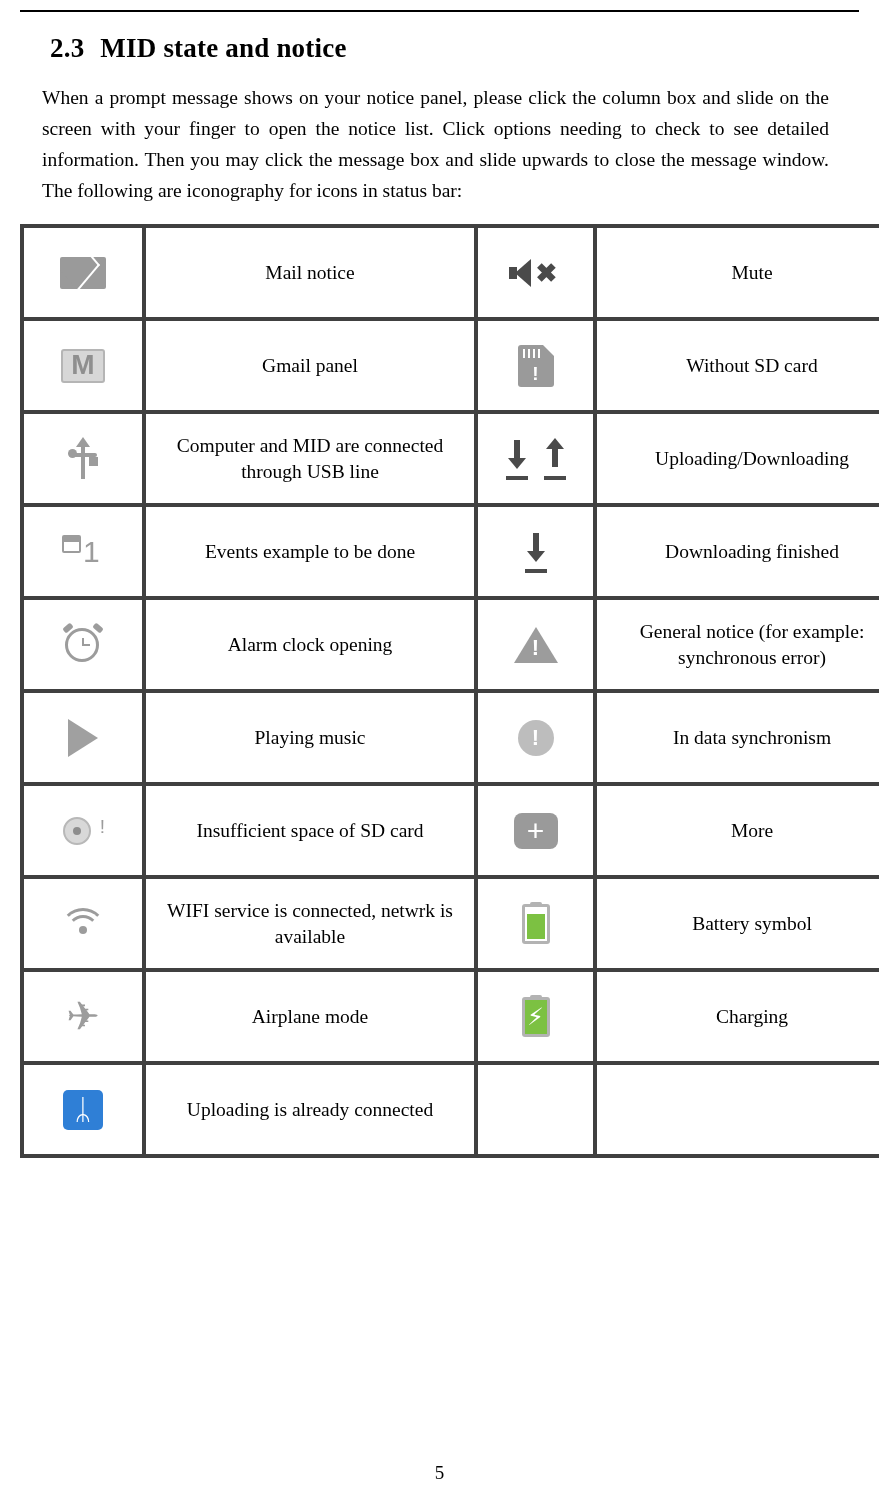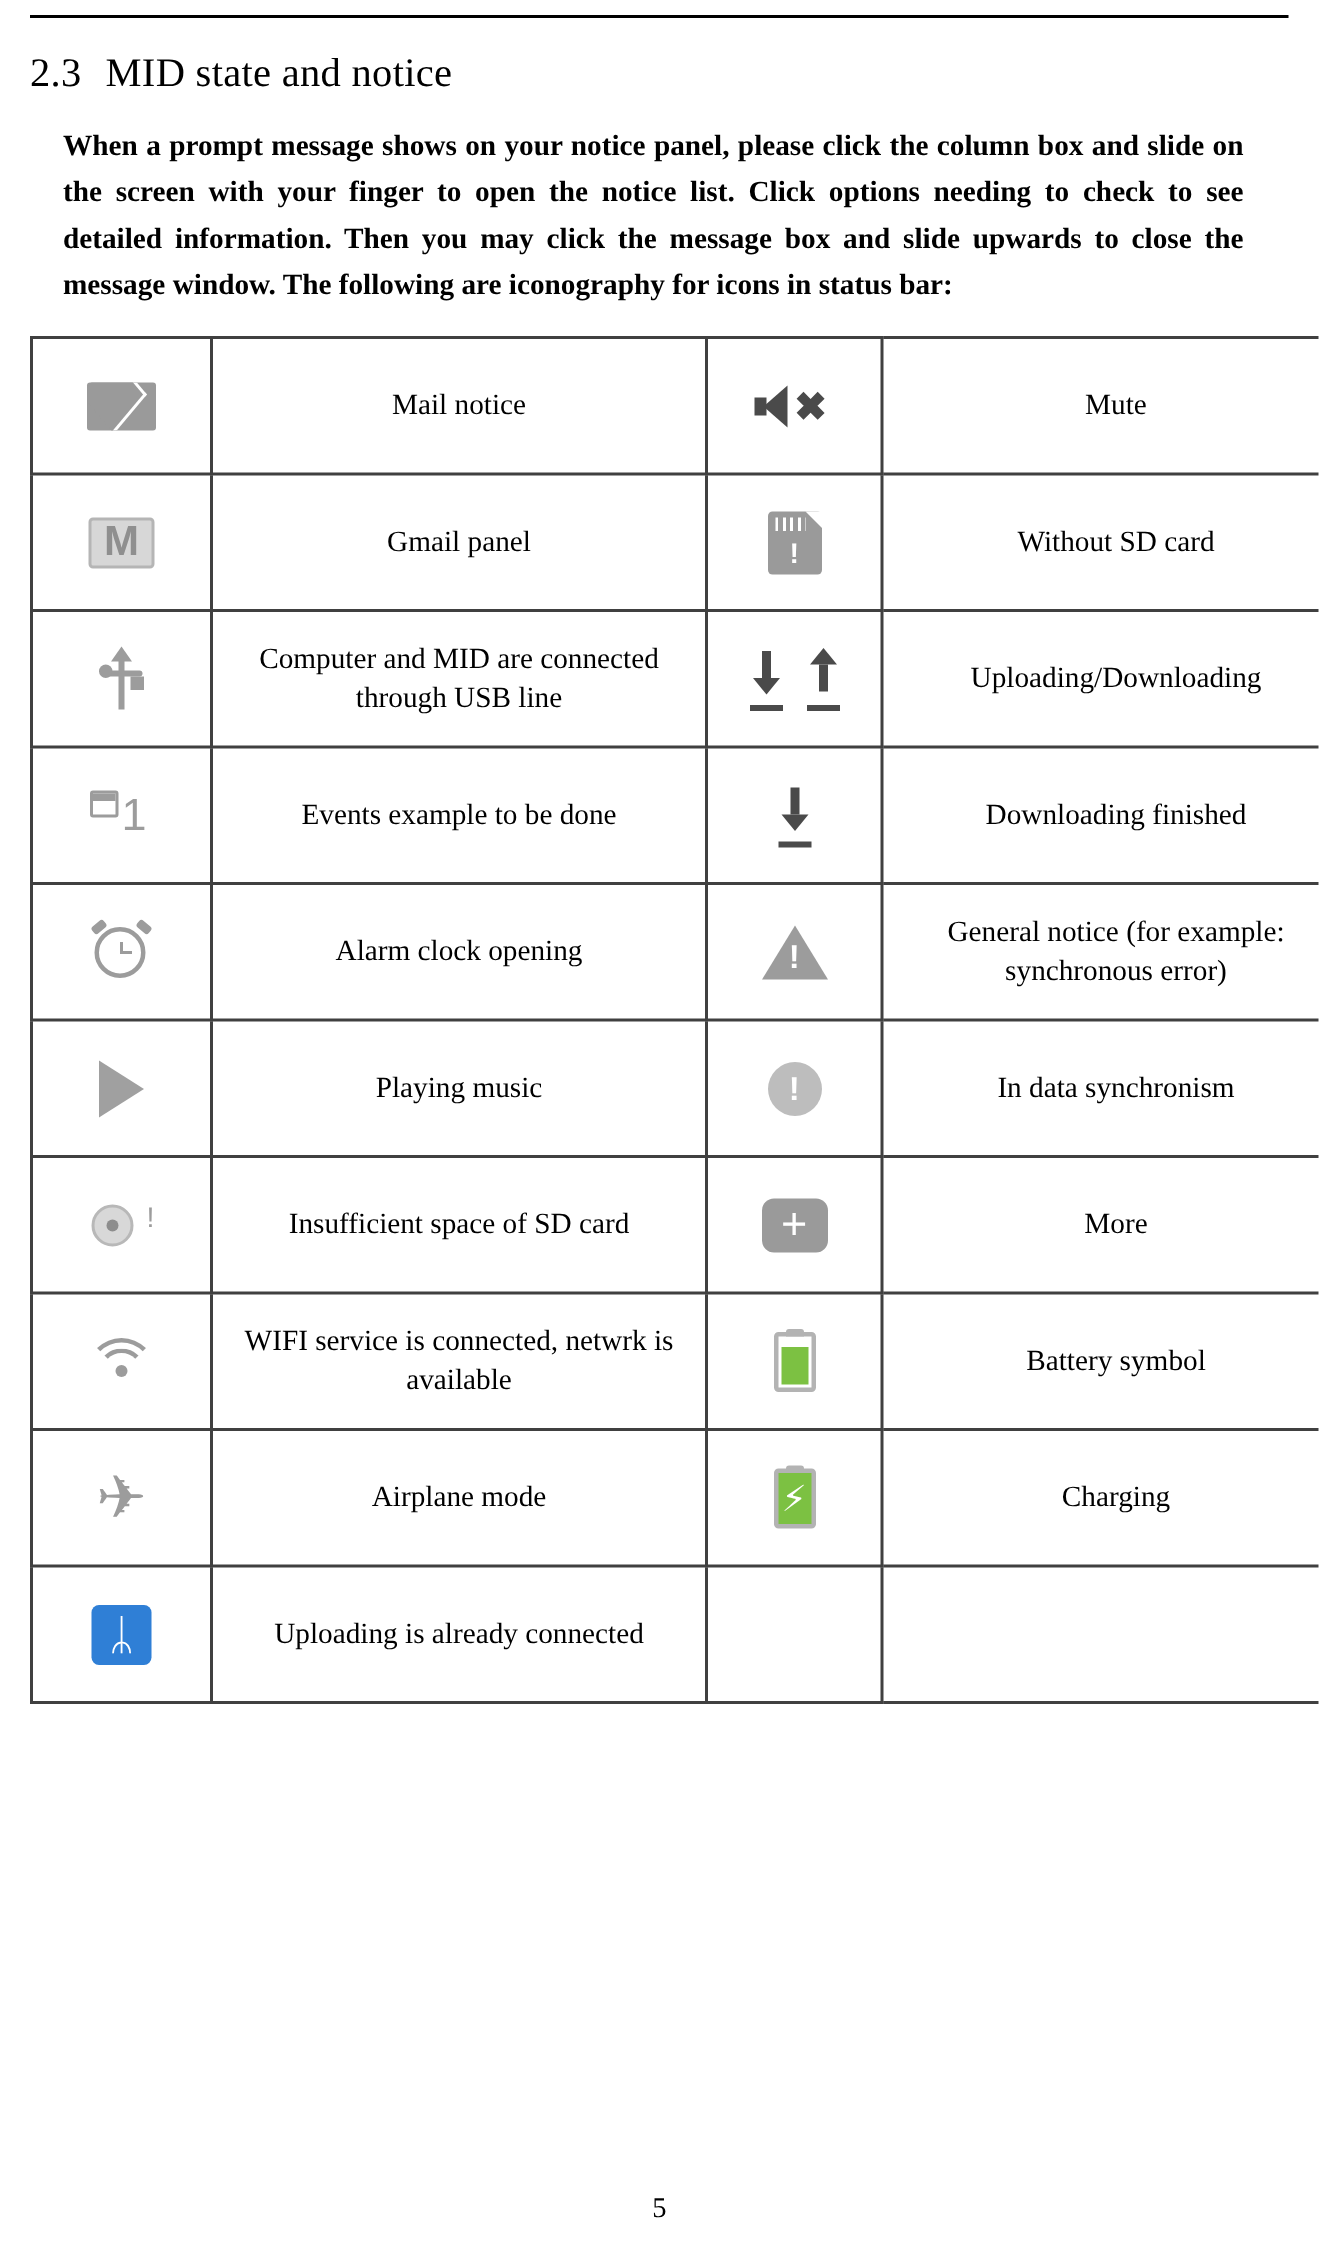--- a/index.html
+++ b/index.html
@@ -31,51 +31,50 @@
   }
   .content {
     position: absolute;
     top: 28px;
     left: 20px;
     width: 839px;
   }
   h1.section-title {
     font-family: "Liberation Serif", serif;
     font-size: 27px;
-    font-weight: normal;
-    margin: 0 0 0 0;
+    font-weight: bold;
+    margin: 0 0 0 30px;
     padding: 0;
     line-height: 40px;
     letter-spacing: 0.2px;
   }
   h1.section-title .num {
     margin-right: 16px;
   }
   .subheading {
     font-size: 19px;
     font-weight: bold;
     margin: 52px 0 0 22px;
     line-height: 26px;
   }
   .body-text {
     font-size: 19.5px;
     line-height: 31px;
     text-align: justify;
     text-justify: inter-word;
     margin: 14px 30px 0 22px;
-    font-weight: bold;
   }
   table.icon-table {
     margin-top: 18px;
     border-collapse: collapse;
     width: 839px;
     table-layout: fixed;
   }
   table.icon-table td {
-    border: 2px solid #404040;
+    border: 4px solid #404040;
     text-align: center;
     vertical-align: middle;
     font-size: 19.5px;
     line-height: 26px;
     padding: 6px 4px;
   }
   td.icon-cell {
     width: 110px;
     height: 77px;
   }

